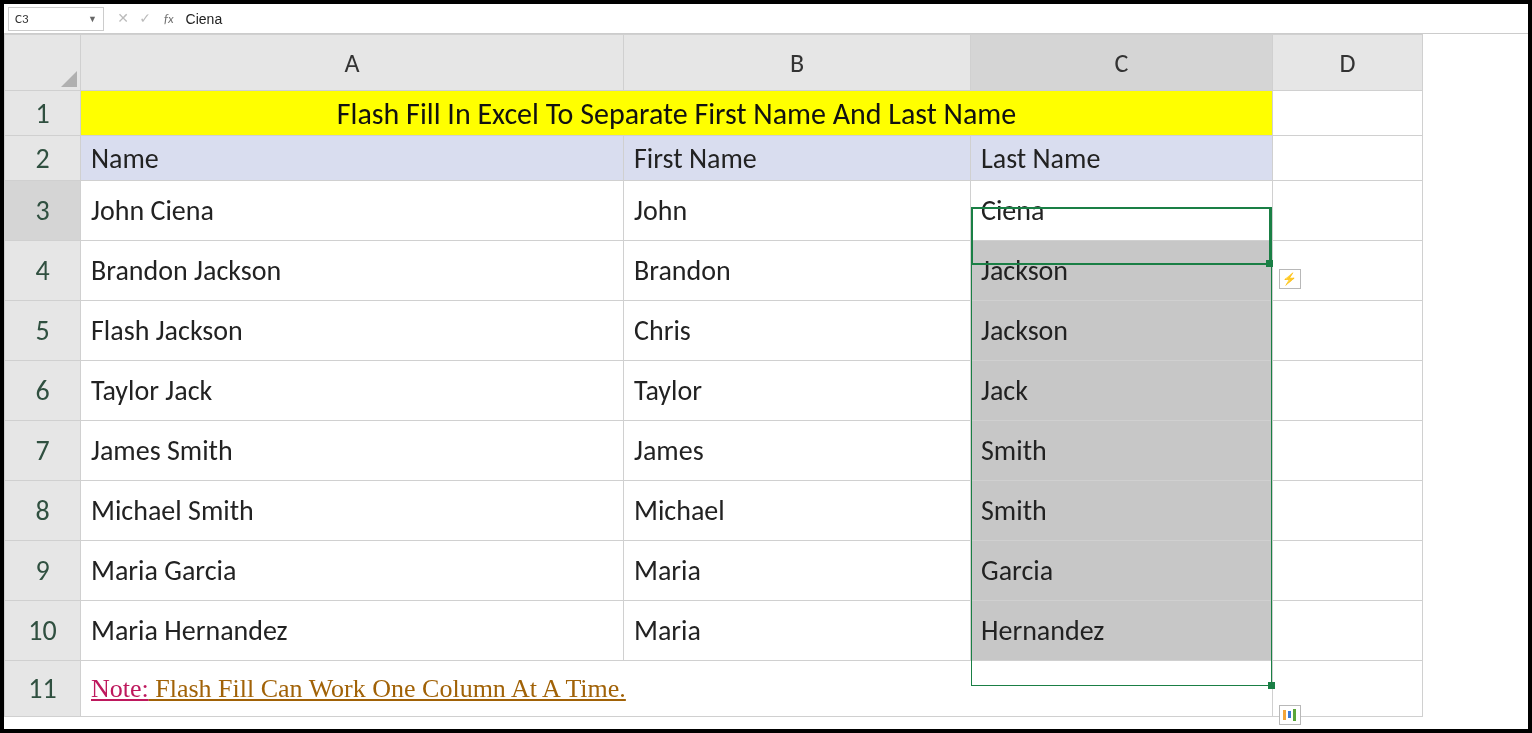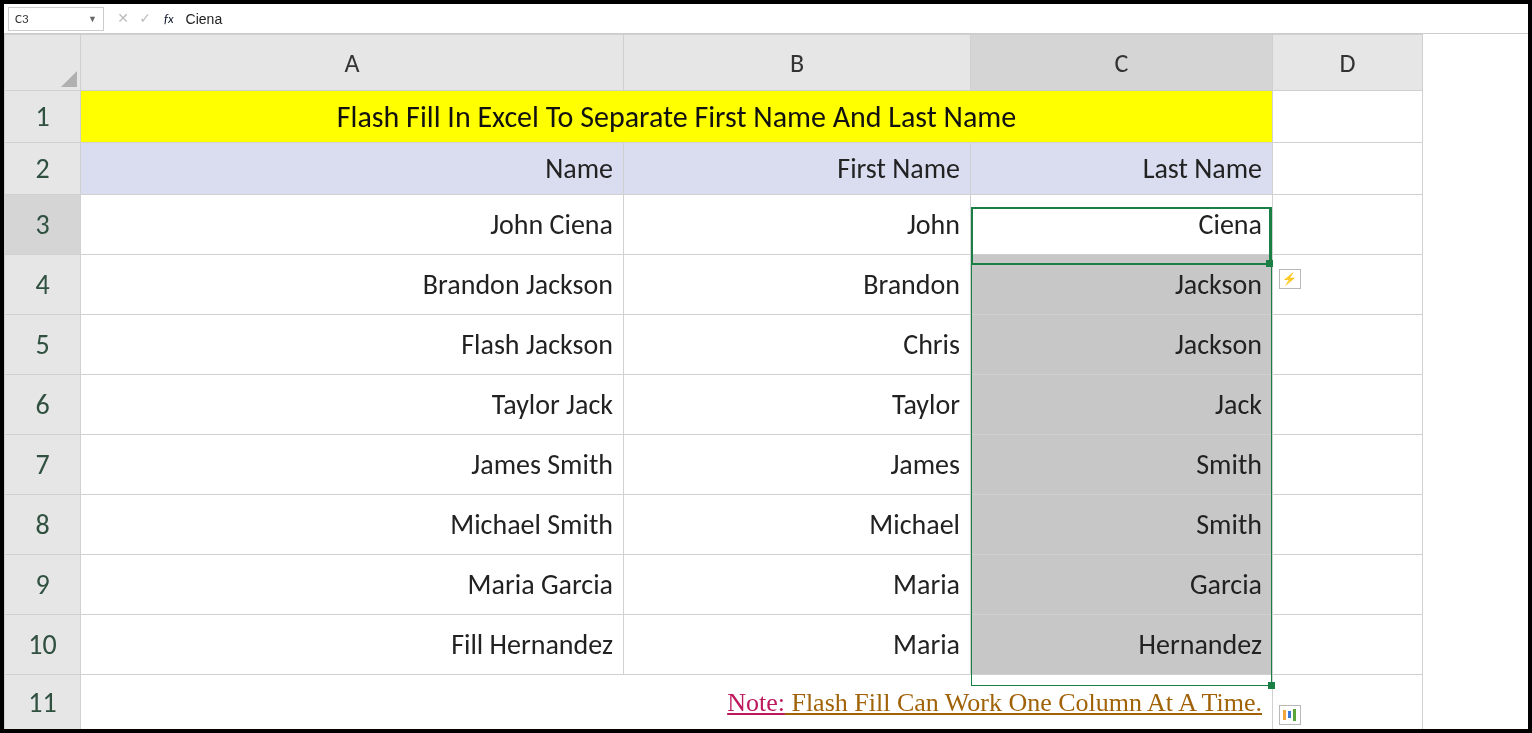--- a/index.html
+++ b/index.html
@@ -29,34 +29,34 @@
   align-items: center;
   padding: 0 6px;
   font-size: 13px;
   color: #333;
   background: #fff;
   justify-content: flex-end;
 }
 .name-box .dd { margin-left:auto; color:#666; font-size:9px; }
 .fb-btns { display:flex; align-items:center; gap:4px; padding:0 10px; color:#bbb; }
 .fb-btns span { width:18px; text-align:center; font-size:14px; }
-.fb-fx { color:#0f172a; font-style:italic; font-size:13px; margin-right:8px; }
+.fb-fx { color:#737373; font-style:italic; font-size:13px; margin-right:8px; }
 .fb-input {
   flex:1; border:none; height:24px; font-size:14px; padding:0 4px; outline:none; color:#222;
 }
 
 .sheet { position:relative; }
 .grid {
   border-collapse: collapse;
   table-layout: fixed;
 }
 .grid th, .grid td {
   border: 1px solid #d0d0d0;
   font-weight: normal;
-  text-align: right;
+  text-align: left;
 }
 .col-corner { width:76px; background:#e6e6e6; border:1px solid #ccc; position:relative; }
 .col-corner::after{
   content:""; position:absolute; right:3px; bottom:3px; width:0;height:0;
   border-left:16px solid transparent; border-bottom:16px solid #b0b0b0;
 }
 .colhead {
   background:#e6e6e6; text-align:center !important; color:#333; font-size:26px; height:56px;
 }
 .colhead.sel { background:#d5d5d5; }
@@ -64,21 +64,21 @@
   background:#e6e6e6; text-align:center !important; color:#305040; font-size:28px;
 }
 .rowhead.sel { background:#d5d5d5; }
 
 .w-a { width:543px; }
 .w-b { width:347px; }
 .w-c { width:302px; }
 .w-d { width:150px; }
 
 tr.data td { height:60px;margin-top:24px; }
-tr.hdrrow td { height:52px; }
+tr.hdrrow td { height:45px; }
 
 .title-cell {
   background:#ffff00; text-align:center !important; font-weight:bold; font-size:30px; color:#111;
 }
 .hcell { background:#d9ddef; font-size:28px; padding:0 10px; color:#222; }
 .cell { font-size:28px; padding:0 10px; color:#222; background:#fff; }
 .cell.suggest { background:#c7c7c7; color:#222; }
 
 .sel-outline {
   position:absolute;
@@ -196,21 +196,21 @@
         </tr>
         <tr class="data">
           <th class="rowhead">9</th>
           <td class="cell">Maria Garcia</td>
           <td class="cell">Maria</td>
           <td class="cell suggest">Garcia</td>
           <td class="cell"></td>
         </tr>
         <tr class="data">
           <th class="rowhead">10</th>
-          <td class="cell">Fill Hernandez</td>
+          <td class="cell">Maria Hernandez</td>
           <td class="cell">Maria</td>
           <td class="cell suggest">Hernandez</td>
           <td class="cell"></td>
         </tr>
       </tbody>
 
   <tbody>
         <tr class="note-row">
     <th class="rowhead"><span>11</span></th>
     <td class="note-text" colspan="3">

